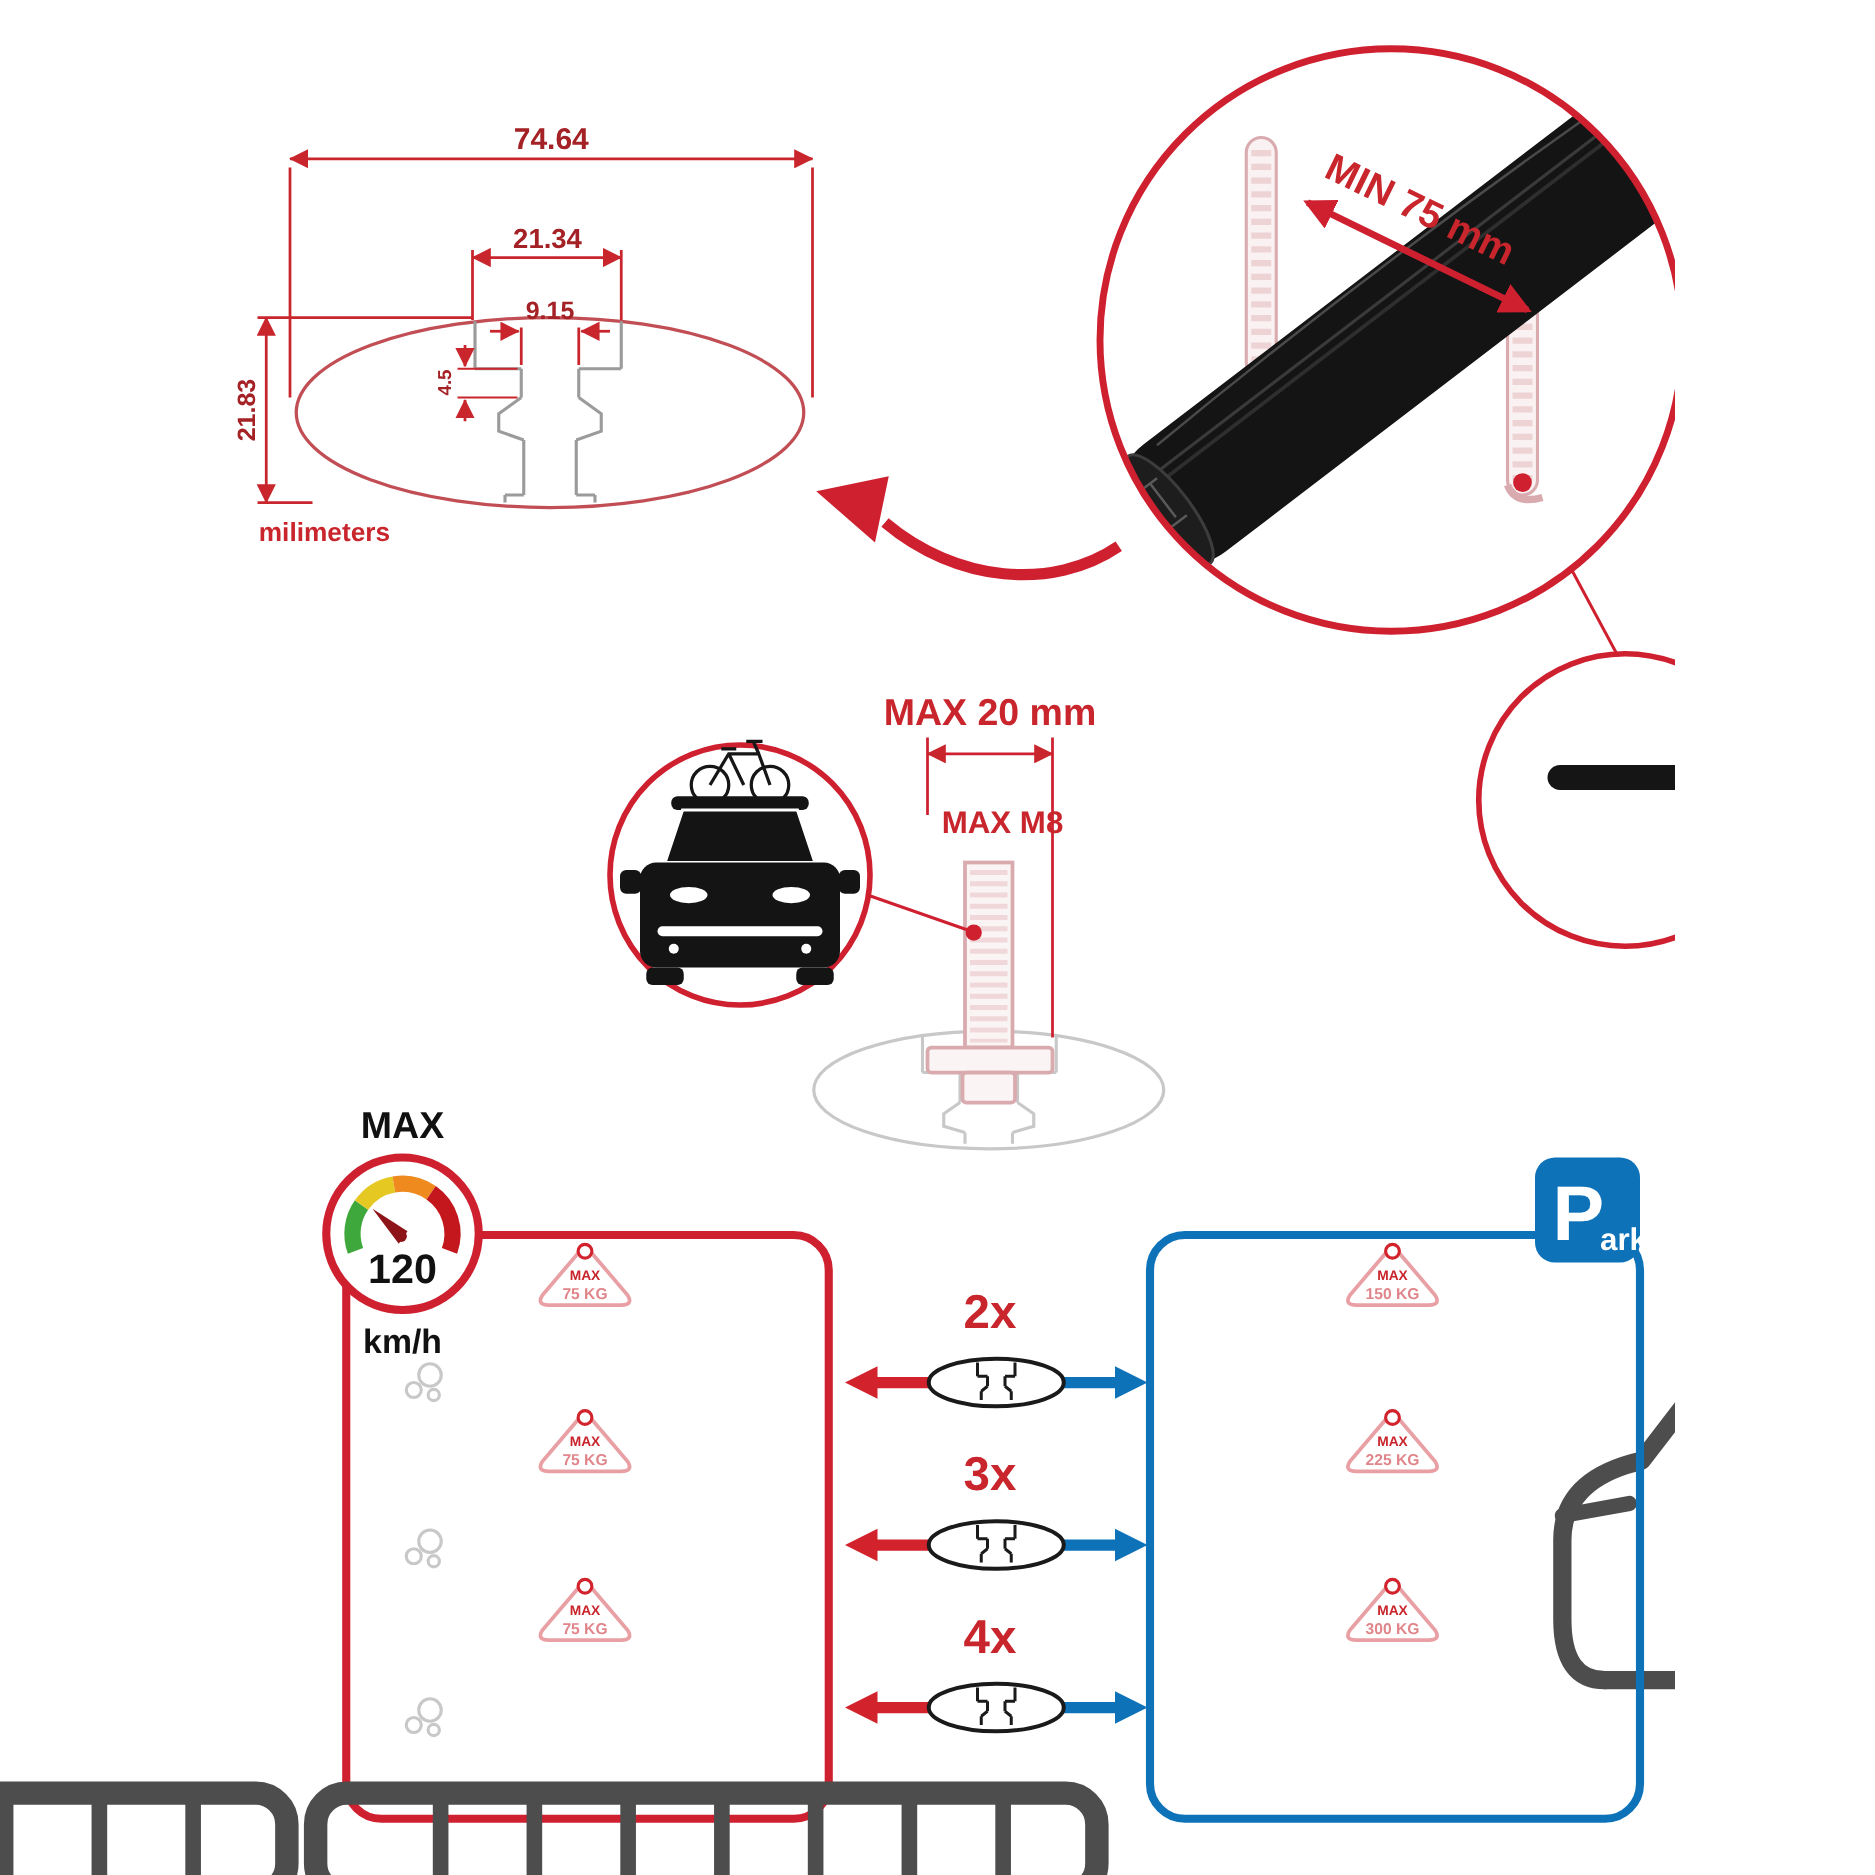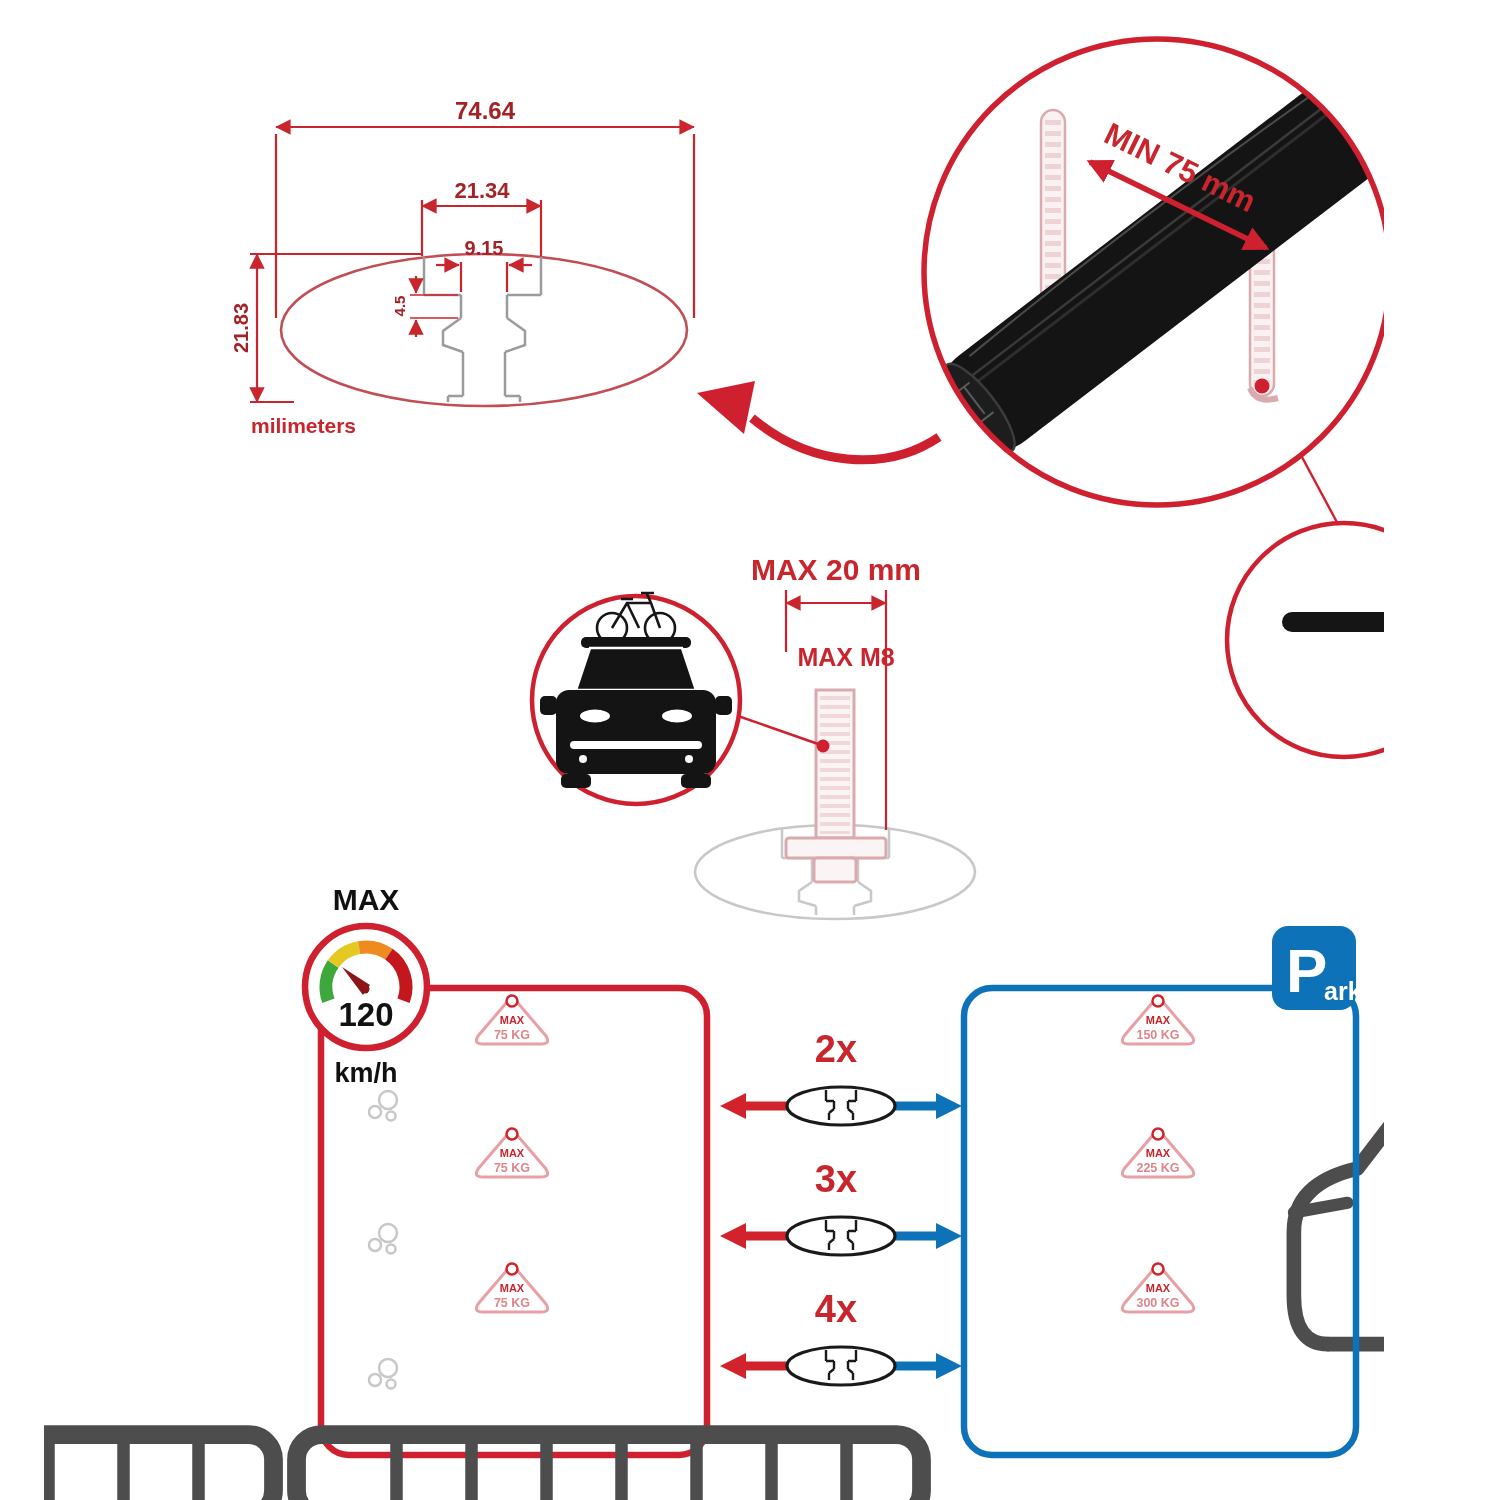--- a/index.html
+++ b/index.html
@@ -1,16 +1,16 @@
 <!DOCTYPE html>
 <html><head>
 <meta charset="utf-8">
 <style>
   html,body{margin:0;padding:0;background:#fff;}
-  .canvas{position:relative;width:1340px;height:1500px;background:#fff;overflow:hidden;margin-left:44px;}
+  .canvas{position:relative;width:1340px;height:1500px;background:#fff;overflow:hidden;}
   svg text{font-family:"Liberation Sans","DejaVu Sans",sans-serif;}
   .dimnum{fill:#a42125;font-weight:bold;}
   .redlabel{fill:#c9252c;font-weight:bold;}
   .blk{fill:#111;font-weight:bold;}
   .tagtop{fill:#c9252c;font-weight:bold;}
   .tagval{fill:#e0858a;font-weight:bold;}
 </style>
 </head>
 <body>
 

